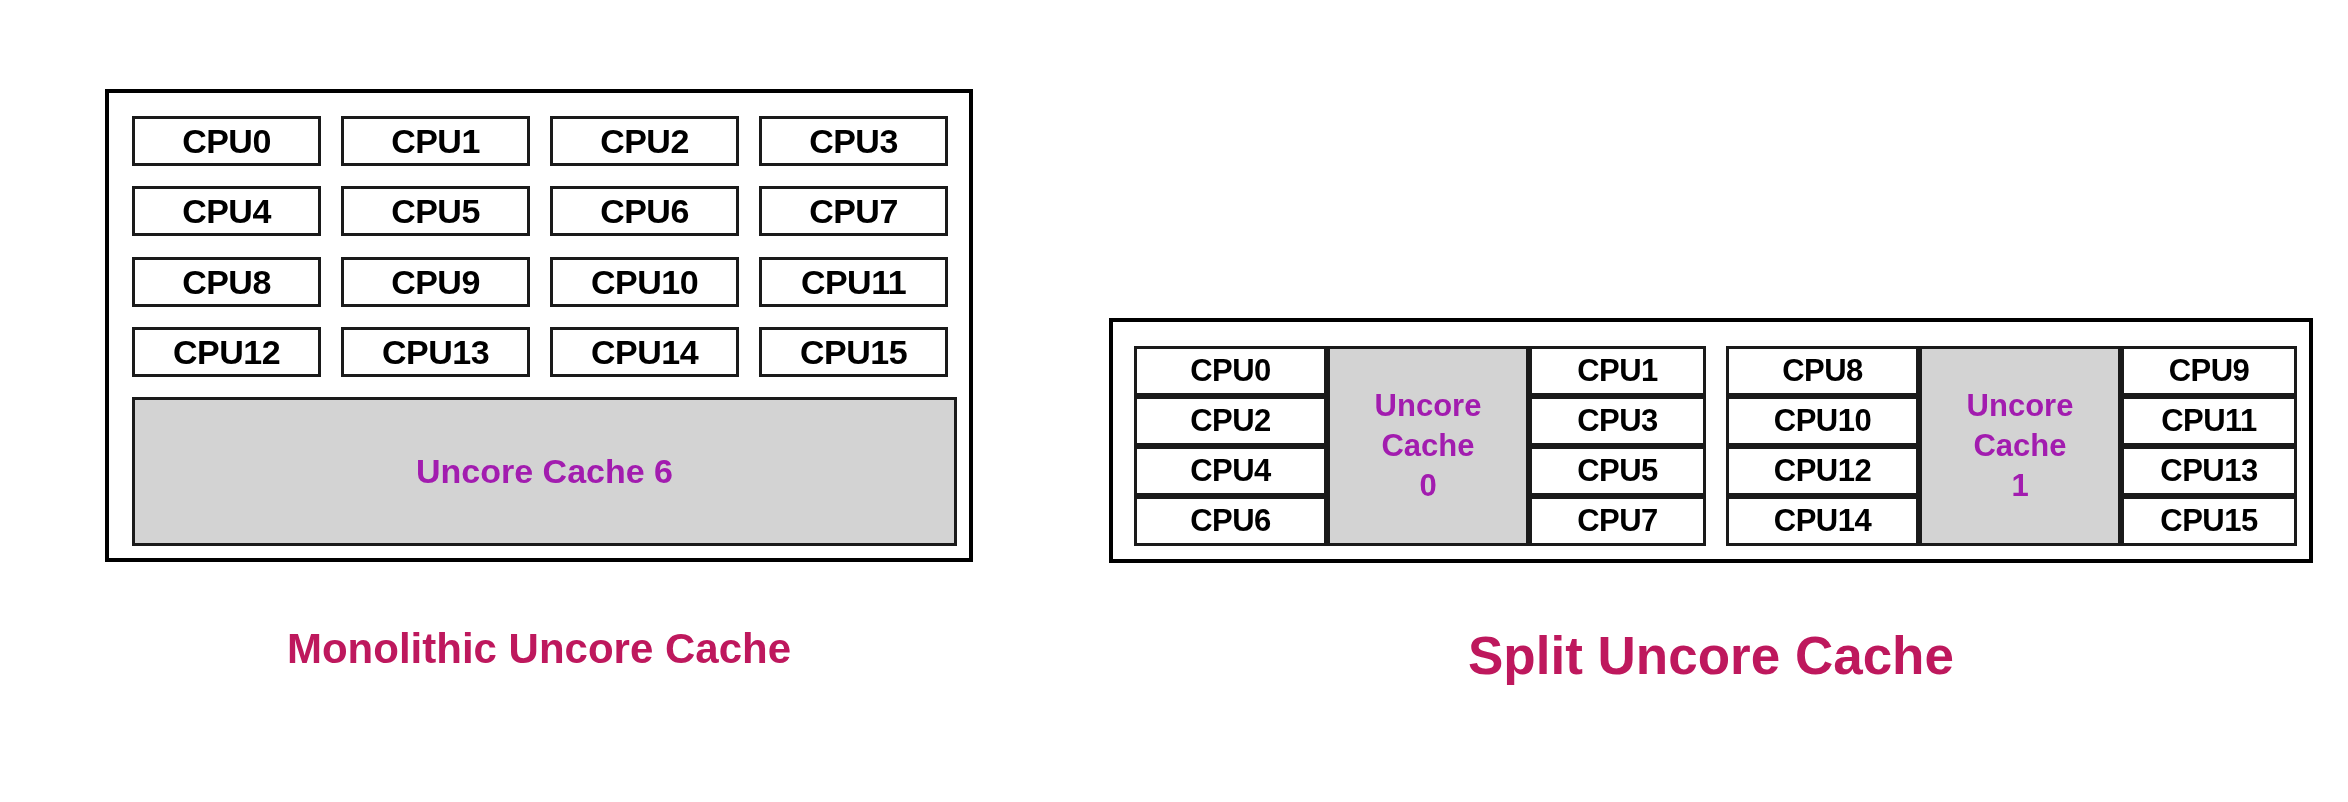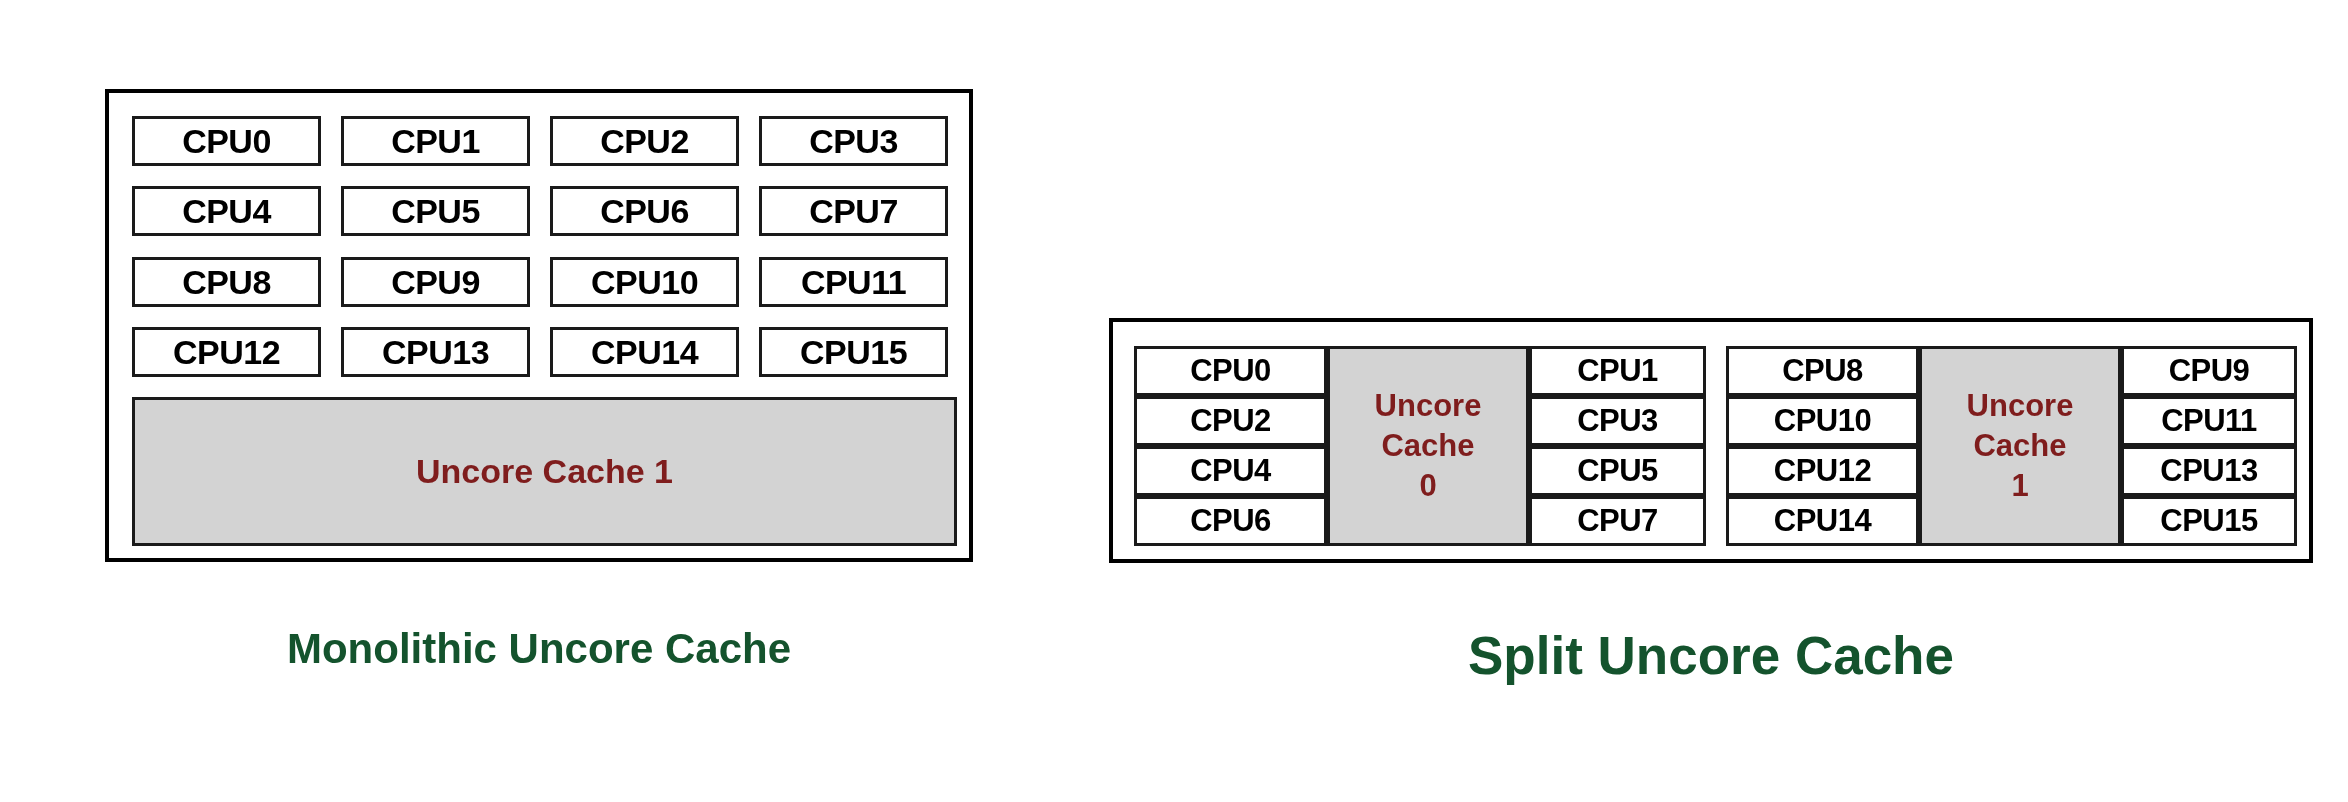--- a/index.html
+++ b/index.html
@@ -44,26 +44,26 @@
   .cache-box {
     position: absolute;
     box-sizing: border-box;
     border: 3px solid #1a1a1a;
     background: #d3d3d3;
     display: flex;
     align-items: center;
     justify-content: center;
     text-align: center;
     font-weight: bold;
-    color: #7f1d1d;
+    color: #a21caf;
   }
   .caption {
     position: absolute;
     font-weight: bold;
-    color: #14532d;
+    color: #be185d;
     text-align: center;
     white-space: nowrap;
   }
 
   
   #monolithic-diagram {
     left: 65px;
     top: 89px;
     width: 868px;
     height: 473px;
@@ -148,21 +148,21 @@
     <div class="cpu-box" style="left:23px;  top:164px;">CPU8</div>
     <div class="cpu-box" style="left:232px; top:164px;">CPU9</div>
     <div class="cpu-box" style="left:441px; top:164px;">CPU10</div>
     <div class="cpu-box" style="left:650px; top:164px;">CPU11</div>
 
     <div class="cpu-box" style="left:23px;  top:234px;">CPU12</div>
     <div class="cpu-box" style="left:232px; top:234px;">CPU13</div>
     <div class="cpu-box" style="left:441px; top:234px;">CPU14</div>
     <div class="cpu-box" style="left:650px; top:234px;">CPU15</div>
 
-    <div class="cache-box" id="monolithic-cache">Uncore Cache 1</div>
+    <div class="cache-box" id="monolithic-cache">Uncore Cache 6</div>
   </div>
 
   <div class="caption" id="monolithic-caption">Monolithic Uncore Cache</div>
 
   <div class="outer-box" id="split-diagram">
 
     <div class="split-half" id="split-half-0">
       <div class="cpu-box cpu-col-left" style="top:0px;">CPU0</div>
       <div class="cpu-box cpu-col-left" style="top:50px;">CPU2</div>
       <div class="cpu-box cpu-col-left" style="top:100px;">CPU4</div>

